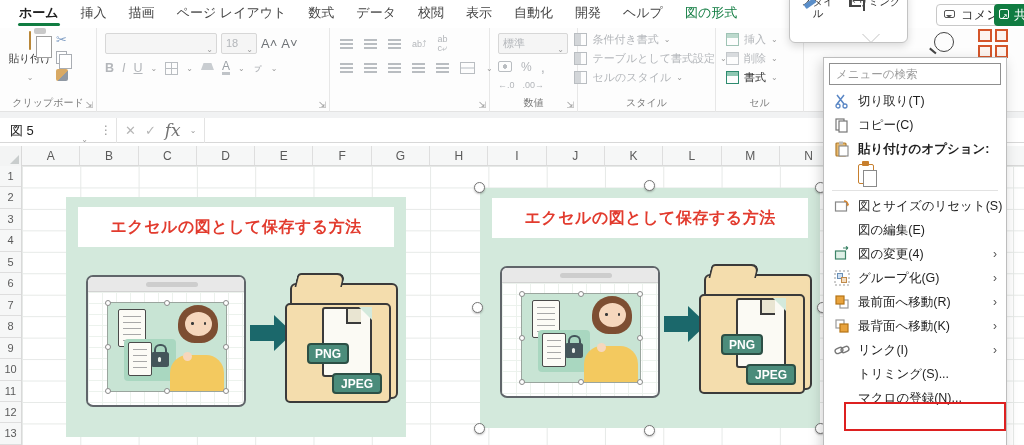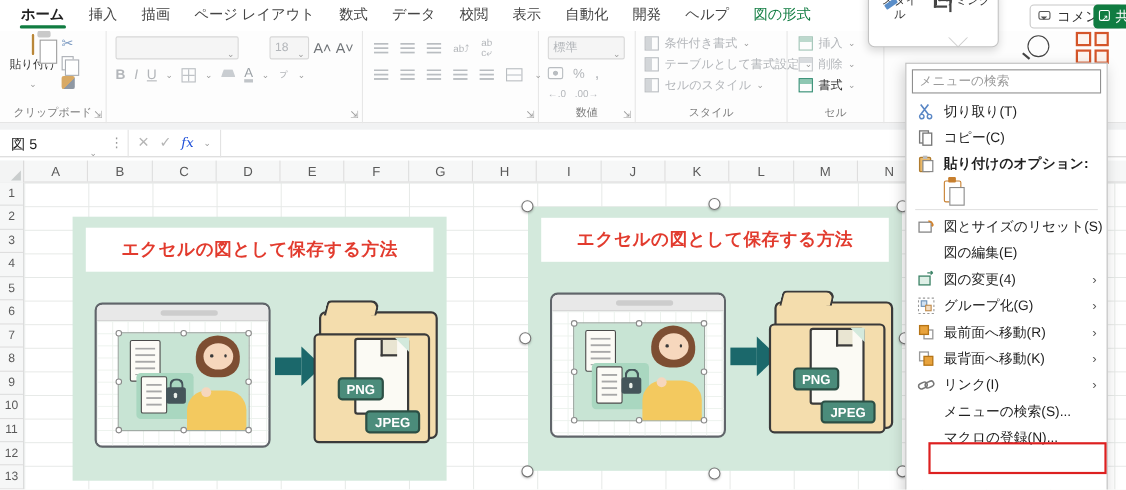--- a/index.html
+++ b/index.html
@@ -74,21 +74,21 @@
 
   
   #g-num { width:88px; }
   .numrow2 { position:absolute; left:8px; top:30px; display:flex; gap:9px; align-items:center;
     font-size:12px; color:#b3b6ba; }
   .numrow3 { position:absolute; left:8px; top:52px; display:flex; gap:8px; font-size:9px; color:#b3b6ba; }
   .billic { width:14px; height:11px; border:1.2px solid #b9bdc1; border-radius:2px;
     background:radial-gradient(circle at 50% 50%, #b9bdc1 2px, transparent 2.5px); }
 
   
-  #g-style { width:138px; }
+  #g-style { width:138px;align-items:center; }
   .stylerow { display:flex; align-items:center; gap:5px; font-size:11px; color:#b3b6ba;
     margin:4px 0 0 8px; white-space:nowrap; }
   .sic { width:13px; height:13px; border:1.2px solid #b9bdc1; flex:0 0 auto;
     background:linear-gradient(90deg,#d3d6d9 50%, transparent 50%); }
 
   
   #g-cell { width:88px; }
   .cellrow { display:flex; align-items:center; gap:5px; font-size:11px; margin:4px 0 0 10px; white-space:nowrap; }
   .cic { width:13px; height:13px; border:1.2px solid #9fc3b5; flex:0 0 auto;
     background:linear-gradient(#bcd9cd 4px, transparent 4px); }
@@ -144,21 +144,21 @@
   #fbar { position:absolute; left:0; top:118px; width:1024px; height:25px; background:#fff;
     border-bottom:1px solid #d8d8d8; display:flex; align-items:center; z-index:0; }
   #namebox { width:96px; height:25px; font-size:13px; color:#222; padding-left:10px;
     line-height:25px; position:relative; }
   #namebox .chev { position:absolute; right:8px; top:9px; }
   .vdots { color:#9a9a9a; font-size:12px; margin:0 4px; }
   .fxgrp { display:flex; align-items:center; gap:9px; padding:0 8px; border-left:1px solid #e3e3e3;
     border-right:1px solid #e3e3e3; height:25px; }
   .fx-x { color:#b5b5b5; font-size:13px; }
   .fx-ok { color:#b5b5b5; font-size:13px; }
-  .fx-fx { font-family:"DejaVu Serif","Liberation Serif",serif; font-style:italic; font-size:12px; color:#1d4ed8; }
+  .fx-fx { font-family:"DejaVu Serif","Liberation Serif",serif; font-style:italic; font-size:17px; color:#737373; }
 
   
   #colhead { position:absolute; left:0; top:146px; width:1024px; height:20px; display:flex;
     background:#f6f7f7; border-bottom:1px solid #d9d9d9; }
   #corner { width:22px; height:20px; border-right:1px solid #d9d9d9; position:relative; background:#f3f4f4; }
   #corner::after { content:""; position:absolute; right:2px; bottom:2px;
     border-left:9px solid transparent; border-bottom:9px solid #c9cdcd; }
   .ch { width:58.3px; flex:0 0 auto; text-align:center; font-size:12px; color:#5a5a5a;
     line-height:20px; border-right:1px solid #dedede; }
   #rowhead { position:absolute; left:0; top:166px; width:22px; height:279px;
@@ -298,21 +298,21 @@
       <div class="rlabel">クリップボード</div>
       <span class="launcher">⇲</span>
     </div>
 
     <div class="rgroup" id="g-font">
       <div class="rcontent">
         <div class="fontrow1">
           <span class="combo" style="width:112px;">
               <span class="chev">⌄</span>
             </span>
-          <span class="combo" style="width:36px;margin-left:24px;"><span>18</span><span class="chev">⌄</span></span>
+          <span class="combo" style="width:36px;"><span>18</span><span class="chev">⌄</span></span>
           <span class="aa">A˄</span>
           <span class="aa">A˅</span>
         </div>
         <div class="fontrow2">
           <span class="bval">B</span>
           <span class="ival">I</span>
           <span class="uval">U</span>
           <span class="chev">⌄</span>
           <span class="bordic"></span>
           <span class="chev">⌄</span>
@@ -696,21 +696,21 @@
             <rect x="1" y="6" width="8" height="5" rx="2.5" fill="none" stroke="#777" stroke-width="1.4" transform="rotate(-25 5 8.5)"></rect>
             <rect x="7" y="5" width="8" height="5" rx="2.5" fill="none" stroke="#777" stroke-width="1.4" transform="rotate(-25 11 7.5)"></rect>
           </svg>
       </span>
       <span>リンク(I)</span>
       <span class="sub">›</span>
     </div>
 
 
     <div class="mi">
-      <span>メニューの検索(S)...</span>
+      <span>トリミング(S)...</span>
     </div>
 
     <div class="mi">
       <span>マクロの登録(N)...</span>
     </div>
 
     <div id="redbox"></div>
   </div>
 
 </div>

